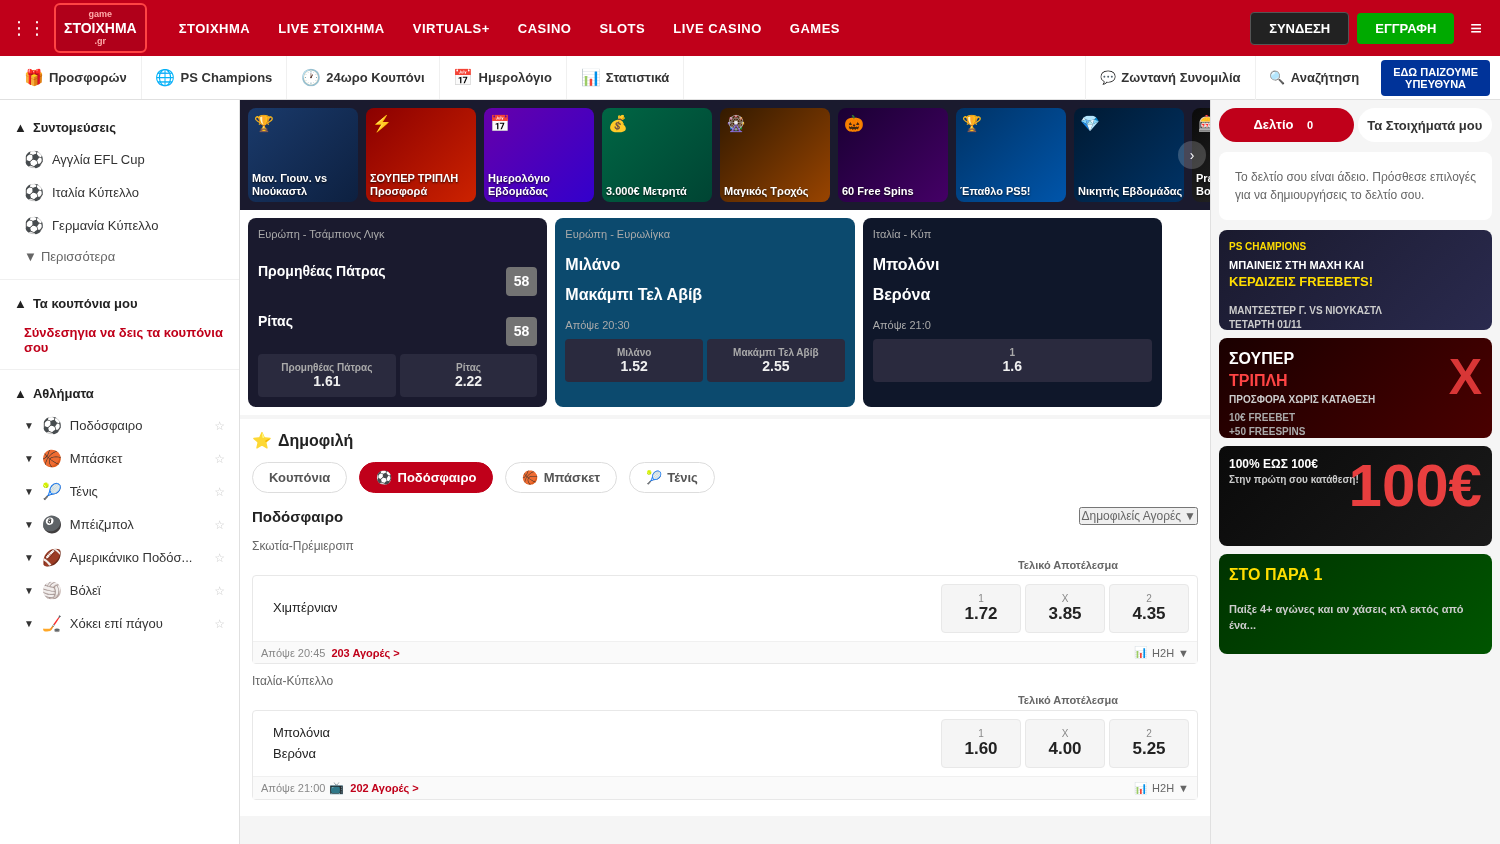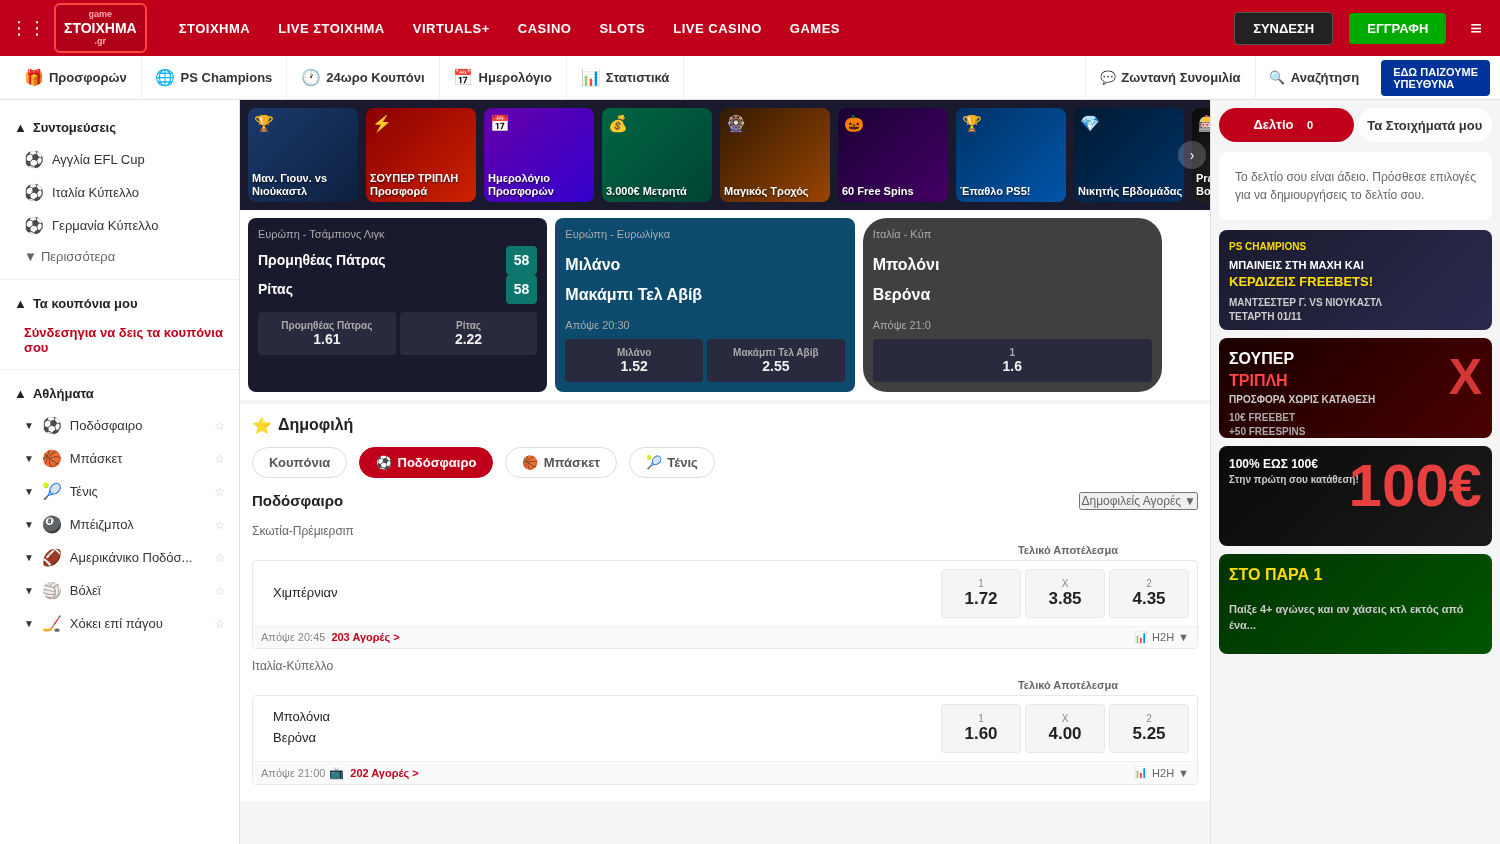--- a/index.html
+++ b/index.html
@@ -43,21 +43,21 @@
       text-decoration: none;
       font-size: 13px;
       font-weight: bold;
       padding: 6px 12px;
       white-space: nowrap;
       letter-spacing: 0.5px;
     }
     .nav-right {
       display: flex;
       align-items: center;
-      gap: 16px;
+      gap: 8px;
     }
     .btn-login {
       background: #222;
       color: white;
       border: 1px solid #555;
       padding: 8px 18px;
       font-size: 13px;
       font-weight: bold;
       border-radius: 4px;
       cursor: pointer;
@@ -124,20 +124,21 @@
     .eao-btn {
       background: #003399;
       color: white;
       padding: 6px 12px;
       border-radius: 4px;
       font-size: 11px;
       font-weight: bold;
       cursor: pointer;
       margin-left: 8px;
       white-space: nowrap;
+      text-align: center;
     }
 
     
     .main-layout {
       display: flex;
       min-height: calc(844px - 100px);
     }
 
     
     .sidebar {
@@ -286,25 +287,26 @@
       font-size: 14px;
       font-weight: bold;
       line-height: 1.8;
     }
     .live-card-score {
       display: flex;
       justify-content: space-between;
       align-items: center;
     }
     .score-val {
-      background: #0f766e;
+      background: #737373;
       border-radius: 4px;
       padding: 2px 8px;
       font-size: 14px;
       font-weight: bold;
+      margin-top: 21px;
     }
     .live-card-time {
       font-size: 11px;
       color: #aaa;
       margin-top: 4px;
     }
     .live-card-odds {
       display: flex;
       gap: 4px;
       margin-top: 8px;
@@ -654,21 +656,21 @@
       <div class="banner-card bc1">
         <div class="icon">🏆</div>
         <div class="label">Μαν. Γιουν. vs Νιούκαστλ</div>
       </div>
       <div class="banner-card bc2">
         <div class="icon">⚡</div>
         <div class="label">ΣΟΥΠΕΡ ΤΡΙΠΛΗ Προσφορά</div>
       </div>
       <div class="banner-card bc3">
         <div class="icon">📅</div>
-        <div class="label">Ημερολόγιο Προσφορών</div>
+        <div class="label">Ημερολόγιο Εβδομάδας</div>
       </div>
       <div class="banner-card bc4">
         <div class="icon">💰</div>
         <div class="label">3.000€ Μετρητά</div>
       </div>
       <div class="banner-card bc5">
         <div class="icon">🎡</div>
         <div class="label">Μαγικός Τροχός</div>
       </div>
       <div class="banner-card bc6">
@@ -729,21 +731,21 @@
               <span class="odd-team">Μιλάνο</span>
               <span class="odd-val">1.52</span>
             </button>
             <button class="odd-btn">
               <span class="odd-team">Μακάμπι Τελ Αβίβ</span>
               <span class="odd-val">2.55</span>
             </button>
           </div>
         </div>
 
-        <div class="live-card" style="background:#404040;border-radius:24px;">
+        <div class="live-card" style="background:#0f172a;">
           <div class="live-card-header">Ιταλία - Κύπ</div>
           <div style="font-size:16px;font-weight:bold;color:white;line-height:1.9;padding:4px 0;">
             <div>Μπολόνι</div>
             <div>Βερόνα</div>
           </div>
           <div class="live-card-time">Απόψε 21:0</div>
           <div class="live-card-odds">
             <button class="odd-btn">
               <span class="odd-team">1</span>
               <span class="odd-val">1.6</span>
@@ -871,21 +873,21 @@
       <button class="betslip-tab inactive">Τα Στοιχήματά μου</button>
     </div>
 
     <div class="betslip-empty">Το δελτίο σου είναι άδειο. Πρόσθεσε επιλογές για να δημιουργήσεις το δελτίο σου.</div>
 
     <div class="promo-card promo-ps">
       <div class="promo-text">
         <div style="color:#ffdd00;font-size:10px;">PS CHAMPIONS</div>
         <div style="font-size:11px;font-weight:bold;margin-top:4px;">ΜΠΑΙΝΕΙΣ ΣΤΗ ΜΑΧΗ ΚΑΙ</div>
         <div style="font-size:13px;font-weight:bold;color:#ffdd00;">ΚΕΡΔΙΖΕΙΣ FREEBETS!</div>
-        <div style="font-size:10px;color:#ccc;margin-top:4px;">ΜΑΝΤΣΕΣΤΕΡ Γ. VS ΝΙΟΥΚΑΣΤΛ</div>
+        <div style="font-size:10px;color:#ccc;margin-top:12px;">ΜΑΝΤΣΕΣΤΕΡ Γ. VS ΝΙΟΥΚΑΣΤΛ</div>
         <div style="font-size:10px;color:#ccc;">ΤΕΤΑΡΤΗ 01/11</div>
         <div style="margin-top:6px;background:#c0001a;color:white;padding:3px 8px;border-radius:3px;font-size:11px;display:inline-block;">ΕΝΤΑΣΣΕ ΔΩΡΕΑΝ ▶</div>
       </div>
     </div>
 
     <div class="promo-card promo-triple">
       <div class="promo-text">
         <div style="font-size:16px;font-weight:900;color:white;">ΣΟΥΠΕΡ</div>
         <div style="font-size:16px;font-weight:900;color:#ff4444;">ΤΡΙΠΛΗ</div>
         <div style="font-size:10px;color:#ccc;">ΠΡΟΣΦΟΡΑ ΧΩΡΙΣ ΚΑΤΑΘΕΣΗ</div>

